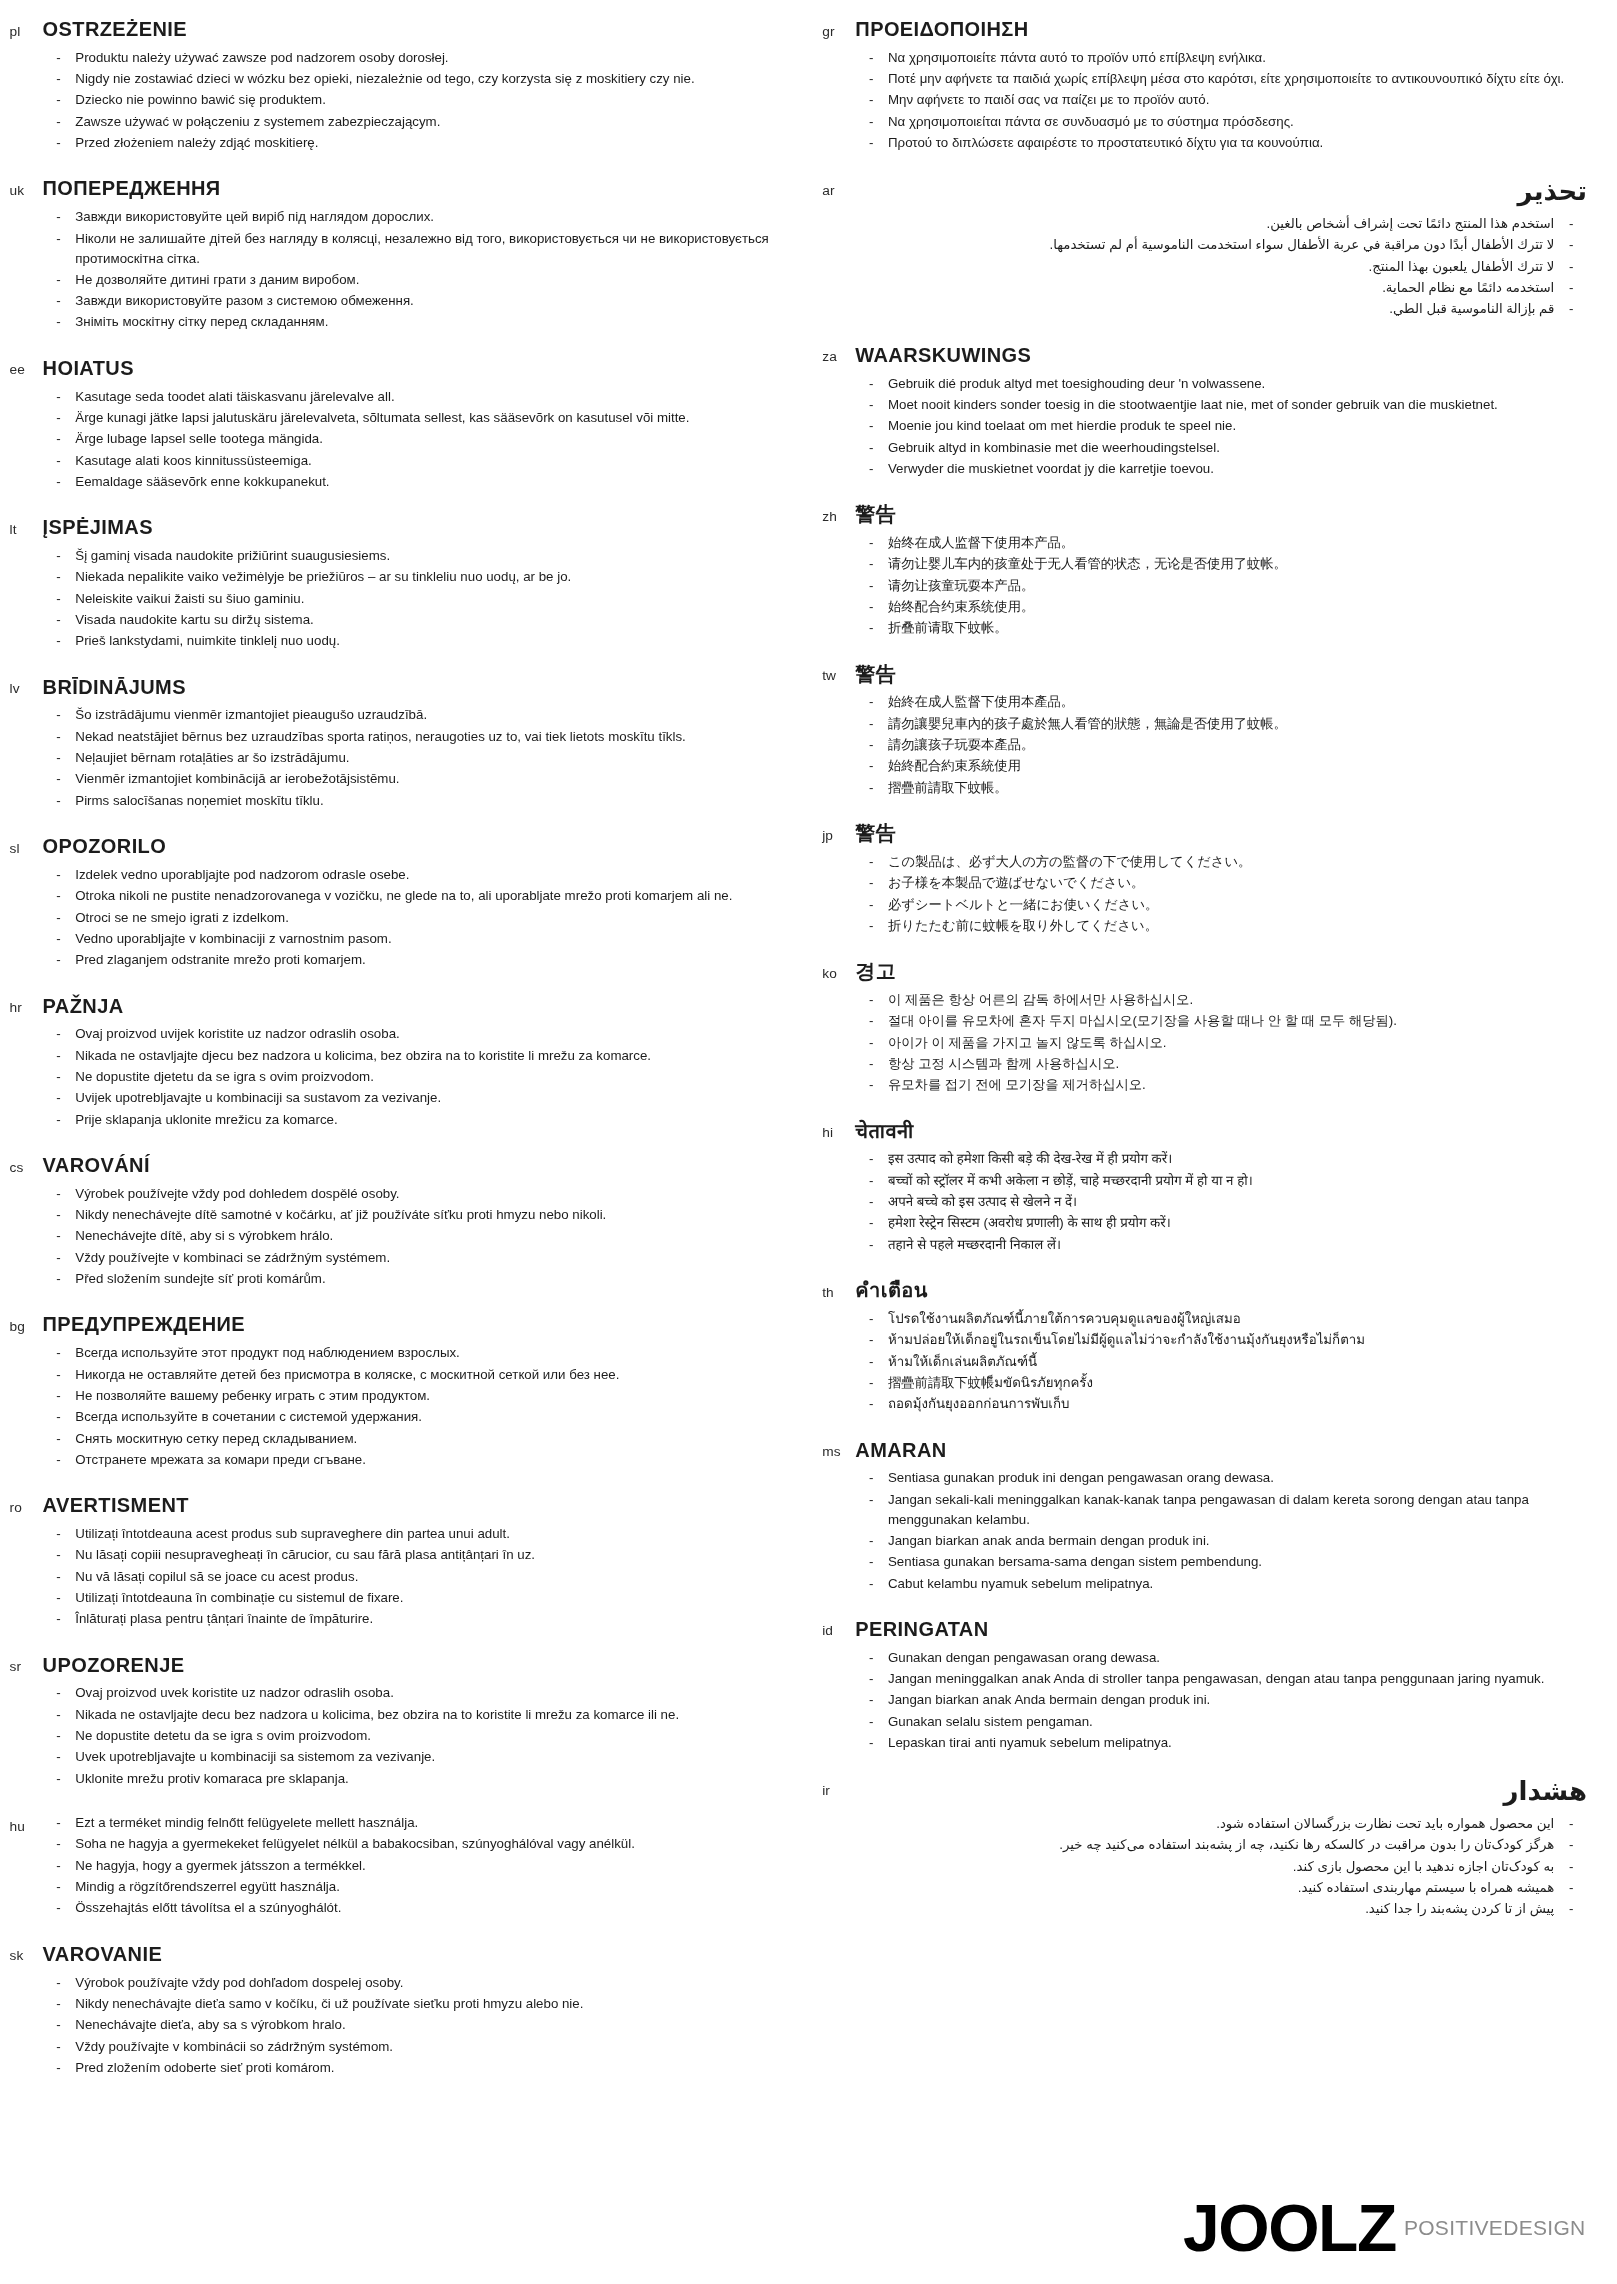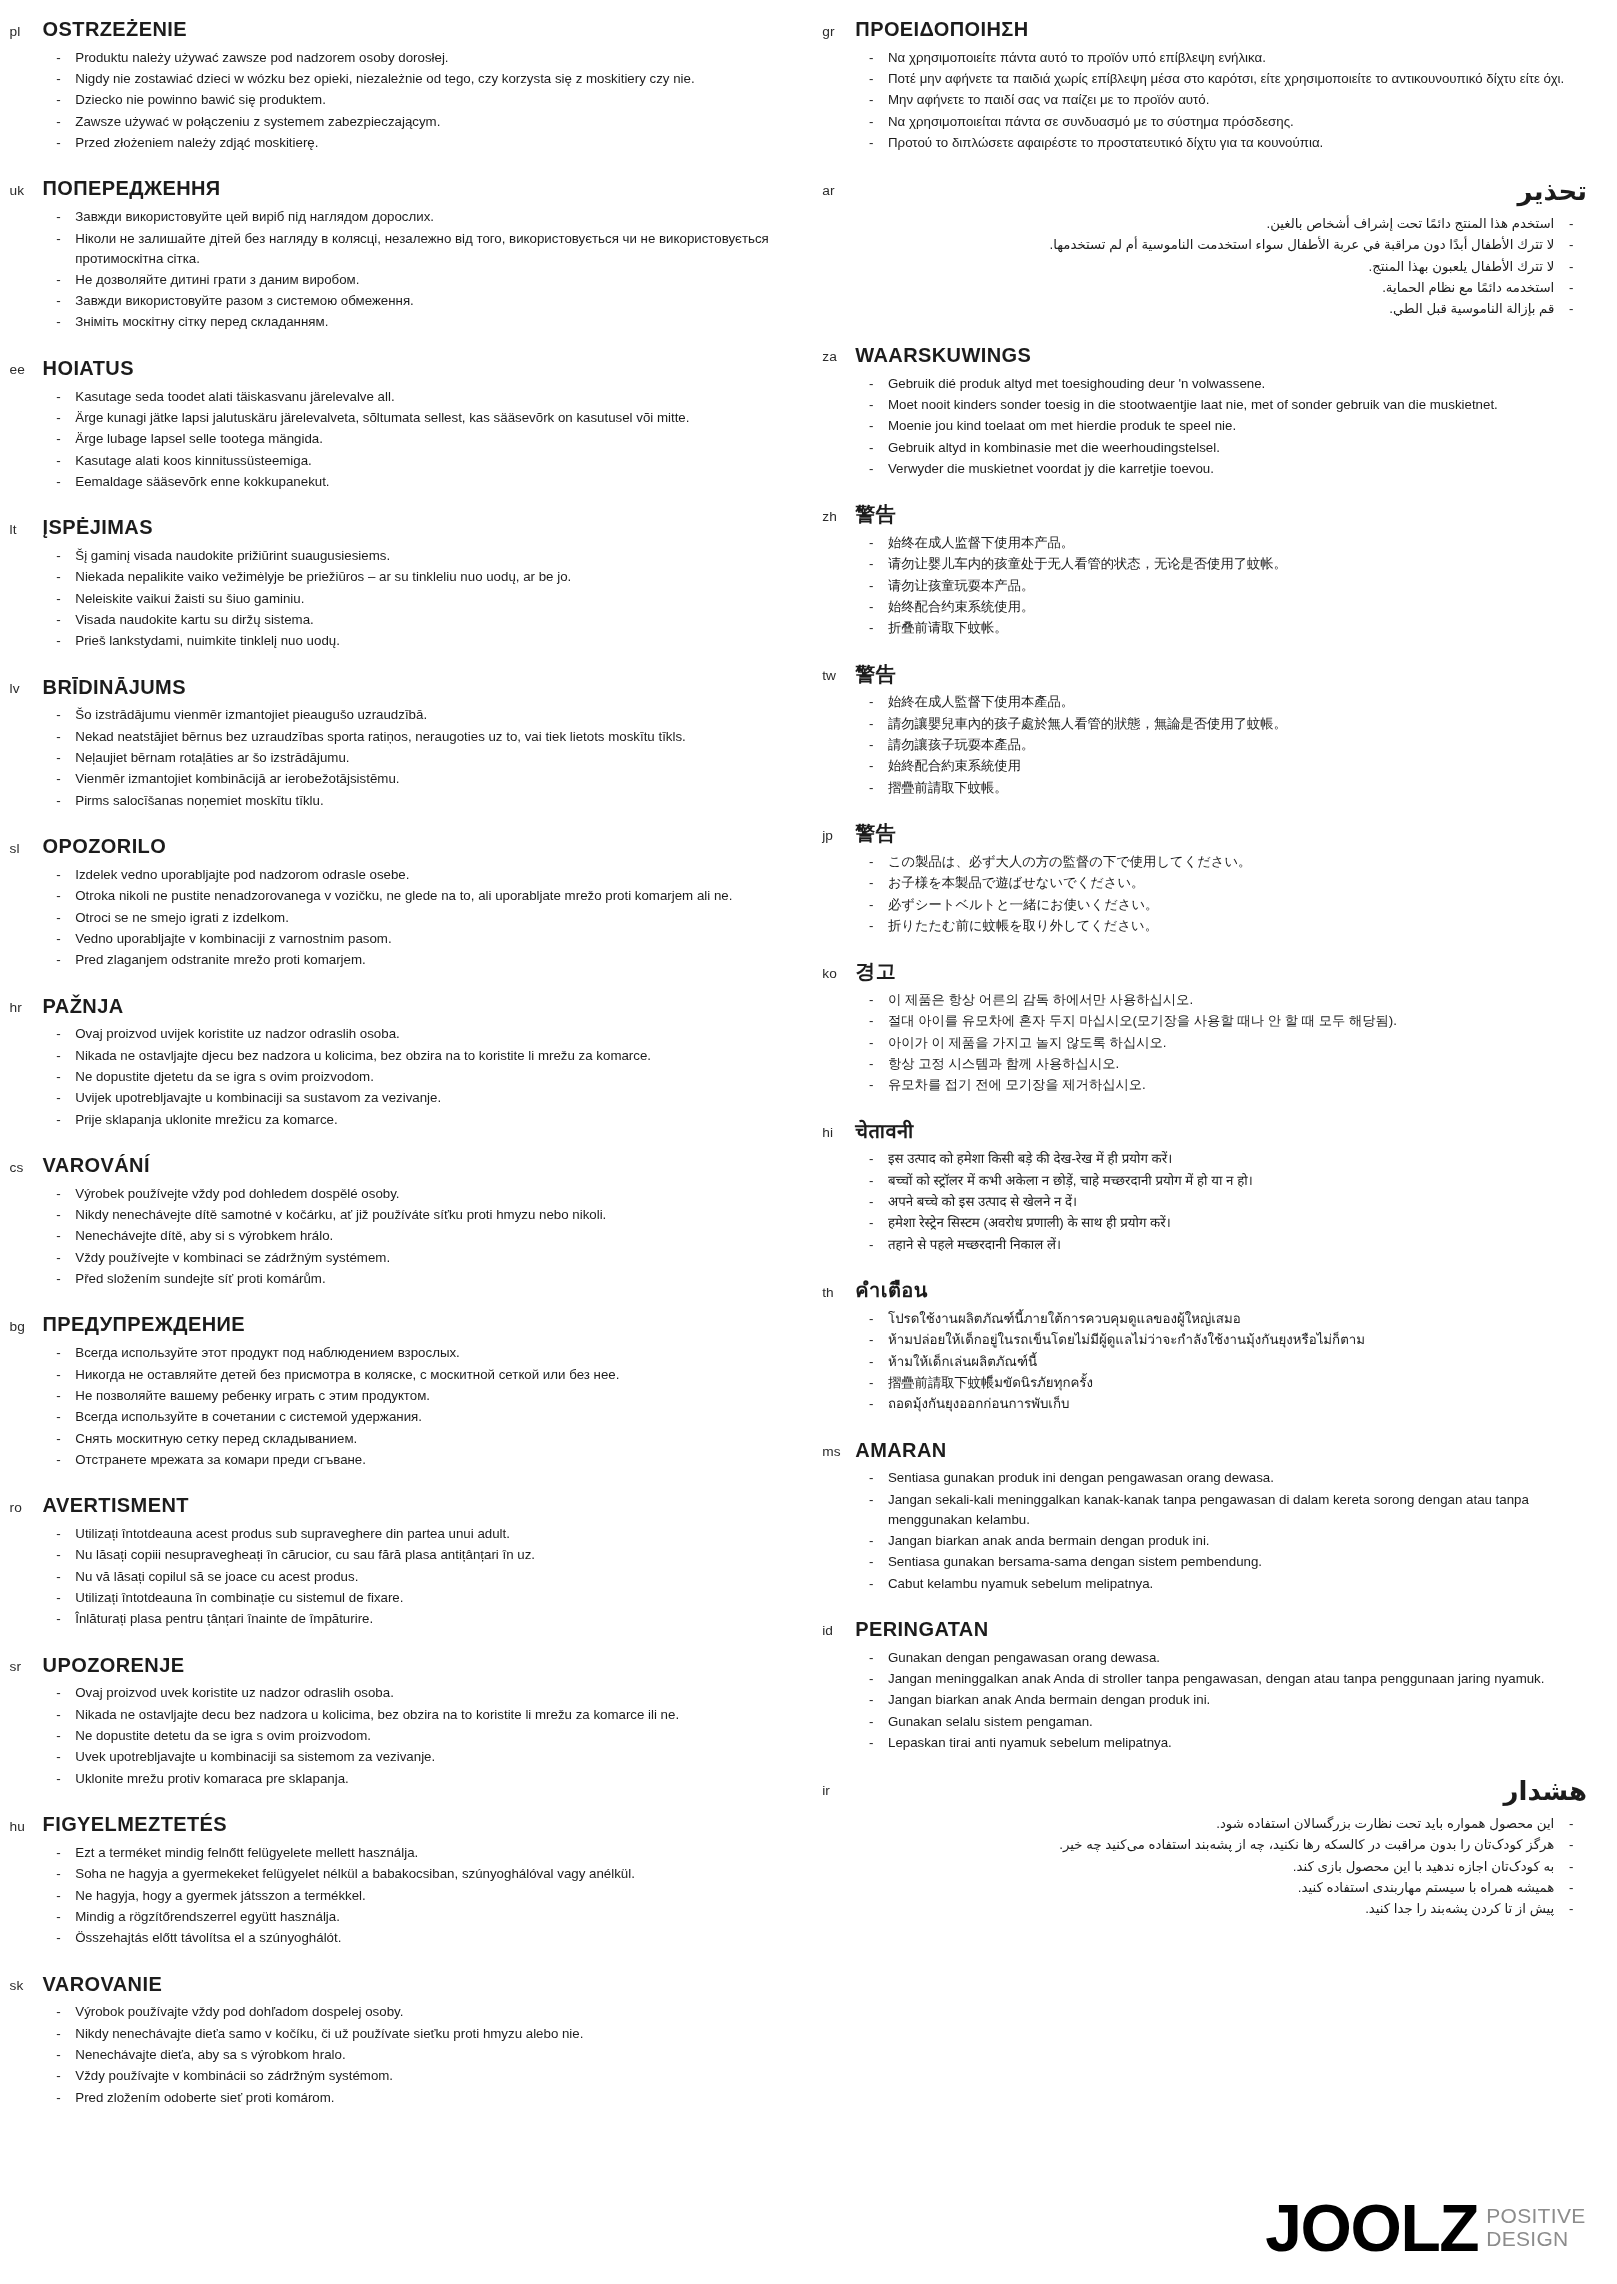--- a/index.html
+++ b/index.html
@@ -86,21 +86,21 @@
   }
   .logo .brand {
     font-size: 66px;
     font-weight: 800;
     letter-spacing: -1.4px;
     line-height: 1;
     color: #000000;
   }
   .logo .tagline {
     display: flex;
-    flex-direction: column;
+    flex-direction: row;
     font-size: 21px;
     letter-spacing: 0.3px;
     line-height: 1.08;
     color: #8c8c8c;
   }
 </style>
 </head>
 <body>
 
 <div class="columns" id="columns">
@@ -245,21 +245,20 @@
             <li class="warning-item">Nikada ne ostavljajte decu bez nadzora u kolicima, bez obzira na to koristite li mrežu za komarce ili ne.</li>
             <li class="warning-item">Ne dopustite detetu da se igra s ovim proizvodom.</li>
             <li class="warning-item">Uvek upotrebljavajte u kombinaciji sa sistemom za vezivanje.</li>
             <li class="warning-item">Uklonite mrežu protiv komaraca pre sklapanja.</li>
           </ul>
         </div>
       </section>
       <section class="section">
         <span class="lang-code">hu</span>
         <div class="section-body">
-          <h2 class="section-title">FIGYELMEZTETÉS</h2>
           <ul class="warning-list">
             <li class="warning-item">Ezt a terméket mindig felnőtt felügyelete mellett használja.</li>
             <li class="warning-item">Soha ne hagyja a gyermekeket felügyelet nélkül a babakocsiban, szúnyoghálóval vagy anélkül.</li>
             <li class="warning-item">Ne hagyja, hogy a gyermek játsszon a termékkel.</li>
             <li class="warning-item">Mindig a rögzítőrendszerrel együtt használja.</li>
             <li class="warning-item">Összehajtás előtt távolítsa el a szúnyoghálót.</li>
           </ul>
         </div>
       </section>
       <section class="section">

